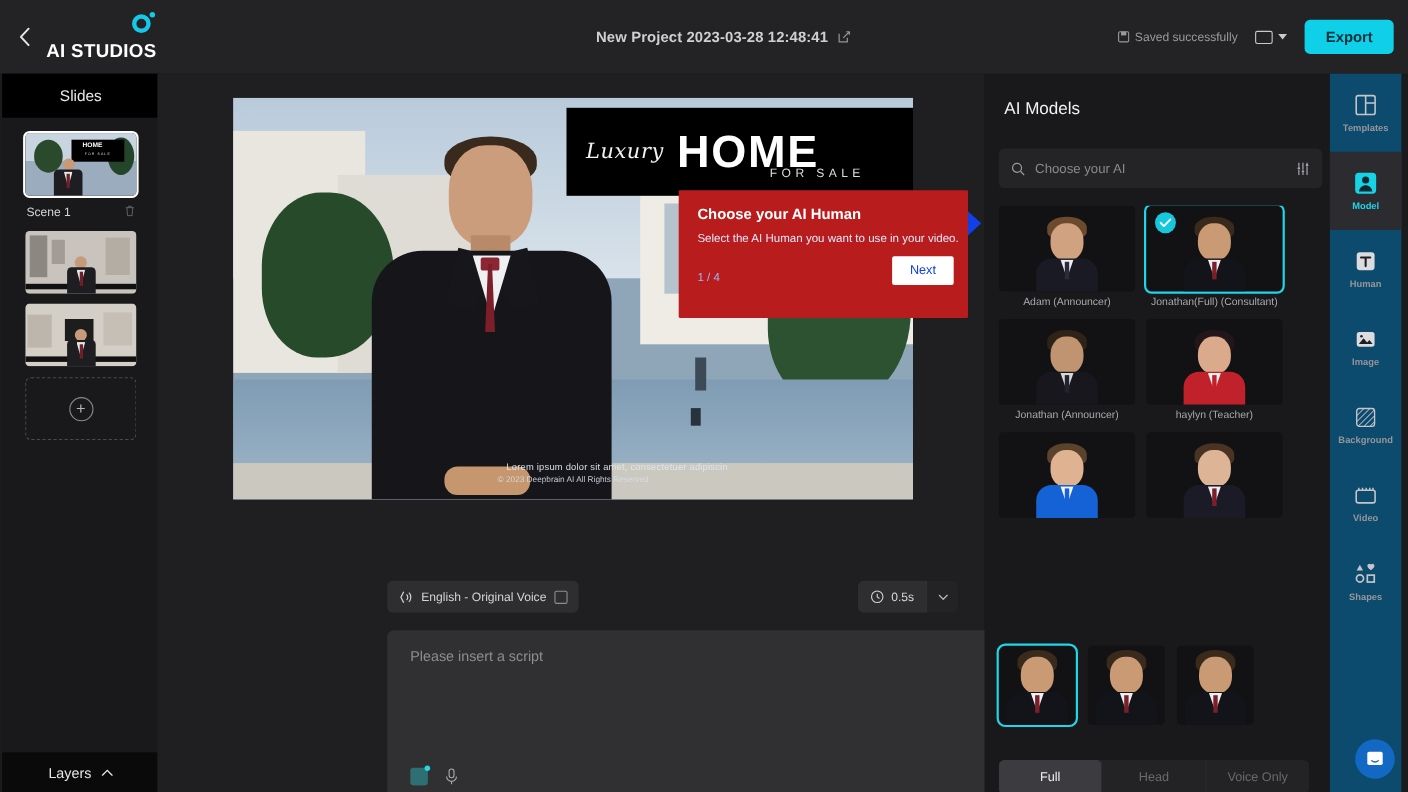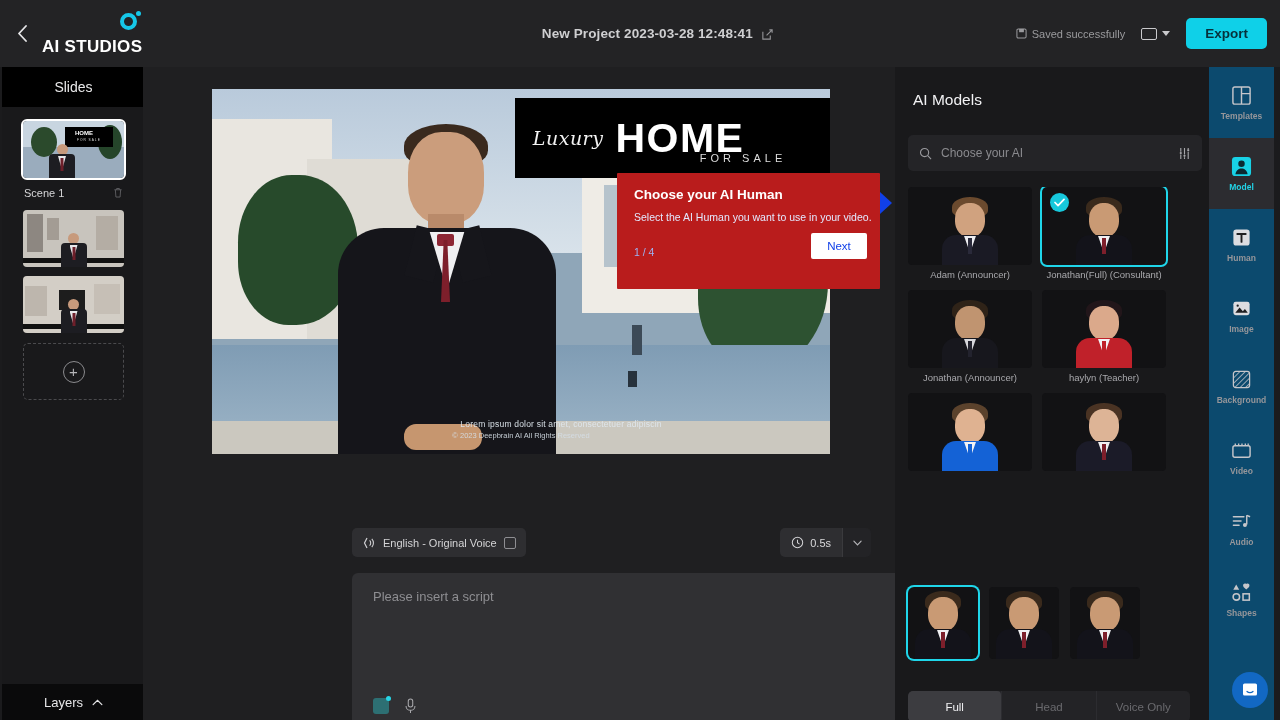--- a/index.html
+++ b/index.html
@@ -652,31 +652,20 @@
           <svg width="21" height="21" viewBox="0 0 22 22">
             <rect x="2" y="6" width="18" height="12" rx="2" stroke="#c6c6ca" stroke-width="1.5" fill="none"></rect>
             <path d="M4.5 6V3.6M8 6V3.6M11.5 6V3.6M15 6V3.6M18 6V3.6" stroke="#c6c6ca" stroke-width="1.4"></path>
           </svg>
         </div>
         <div class="rail-lbl">Video</div>
       </div>
       <div class="rail-item">
         <div class="rail-ic">
           <svg width="21" height="21" viewBox="0 0 22 22">
-            <path d="M2.5 6h11M2.5 10.5h8M2.5 15h6" stroke="#c6c6ca" stroke-width="1.5" stroke-linecap="round"></path>
-            <path d="M16.5 4.5v9.6" stroke="#c6c6ca" stroke-width="1.5"></path>
-            <circle cx="14.6" cy="14.6" r="2.1" fill="#c6c6ca"></circle>
-            <path d="M16.5 4.5 20 6" stroke="#c6c6ca" stroke-width="1.5"></path>
-          </svg>
-        </div>
-        <div class="rail-lbl">Audio</div>
-      </div>
-      <div class="rail-item">
-        <div class="rail-ic">
-          <svg width="21" height="21" viewBox="0 0 22 22">
             <path d="M5.5 2.5 8.6 8H2.4z" fill="#c6c6ca"></path>
             <path d="M16 2.2c1.6-1.4 4 .2 3.2 2.2-.5 1.3-2.2 2.6-3.2 3.4-1-.8-2.7-2.1-3.2-3.4-.8-2 1.6-3.6 3.2-2.2z" fill="#c6c6ca"></path>
             <circle cx="5.6" cy="15.6" r="3.4" stroke="#c6c6ca" stroke-width="1.6" fill="none"></circle>
             <rect x="12.6" y="12.4" width="6.6" height="6.6" stroke="#c6c6ca" stroke-width="1.6" fill="none"></rect>
           </svg>
         </div>
         <div class="rail-lbl">Shapes</div>
       </div>
     </div>
   <div class="chat-fab">

